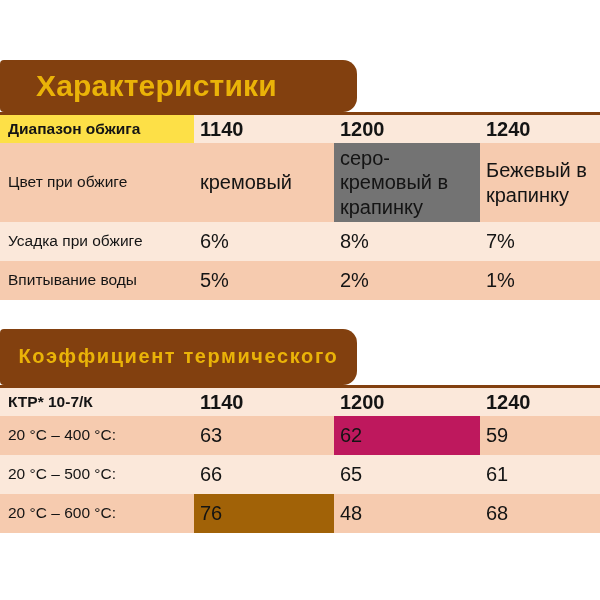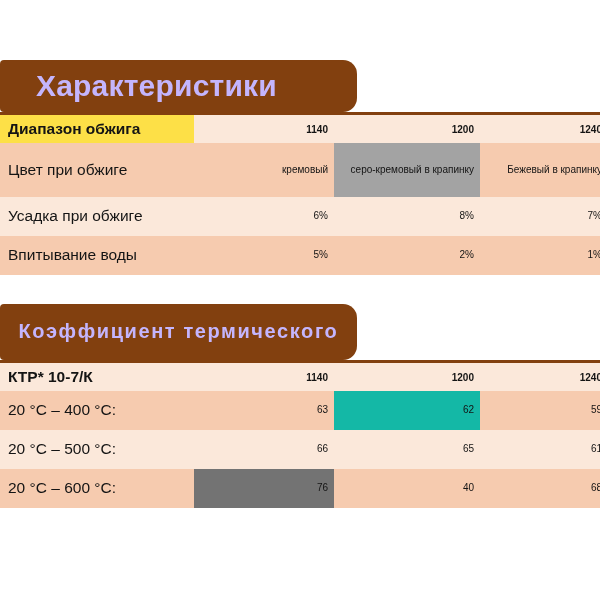--- a/index.html
+++ b/index.html
@@ -19,21 +19,21 @@
   .page {
     position: relative;
     width: 600px;
     height: 600px;
     background: #ffffff;
   }
 
   
   .section-title {
     background: #82400F;
-    color: #c4b5fd;
+    color: #eab308;
     font-weight: bold;
     display: flex;
     align-items: center;
     box-sizing: border-box;
   }
   .section-title.one-line {
     border-radius: 4px 14px 14px 4px;
     padding: 0 18px 0 36px;
     font-size: 30px;
     letter-spacing: 0.2px;
@@ -65,22 +65,22 @@
     margin: 0;
     vertical-align: middle;
   }
   .data-table .c-label {
     width: 186px;
     text-align: left;
     padding-left: 8px;
     font-size: 15.5px;
   }
   .data-table .c-val {
-    text-align: right;
-    font-size: 10px;
+    text-align: left;
+    font-size: 20px;
     margin-top: 12px;
   }
   .data-table .c1 { width: 140px; }
   .data-table .c2 { width: 146px; }
   .data-table .c3 { width: 128px; }
 
   tr.row-light td { background: #FBE8DA; }
   tr.row-dark  td { background: #F6CBAF; }
 
   tr.head-row td {
@@ -136,21 +136,21 @@
         </td>
       </tr>
 
       <tr class="row-dark body-row tall">
         <td class="c-label" style="background: rgb(246, 203, 175);">
           <span class="cell-wrap">Цвет при обжиге</span>
         </td>
         <td class="c-val c1" style="background: rgb(246, 203, 175);">
           <span class="cell-wrap">кремовый</span>
         </td>
-        <td class="c-val c2" style="background: #a3a3a3;">
+        <td class="c-val c2" style="background: #737373;">
           <span class="cell-wrap">серо-кремовый в крапинку</span>
         </td>
         <td class="c-val c3" style="background: rgb(246, 203, 175);">
           <span class="cell-wrap">Бежевый в крапинку</span>
         </td>
       </tr>
 
       <tr class="row-light body-row">
         <td class="c-label" style="background: rgb(251, 232, 218);">
           <span class="cell-wrap">Усадка при обжиге</span>
@@ -206,21 +206,21 @@
         </td>
       </tr>
 
       <tr class="row-dark body-row">
         <td class="c-label" style="background: rgb(246, 203, 175);">
           <span class="cell-wrap">20 °C – 400 °C:</span>
         </td>
         <td class="c-val c1" style="background: rgb(246, 203, 175);">
           <span class="cell-wrap">63</span>
         </td>
-        <td class="c-val c2" style="background: #14b8a6;">
+        <td class="c-val c2" style="background: #be185d;">
           <span class="cell-wrap">62</span>
         </td>
         <td class="c-val c3" style="background: rgb(246, 203, 175);">
           <span class="cell-wrap">59</span>
         </td>
       </tr>
 
       <tr class="row-light body-row">
         <td class="c-label" style="background: rgb(251, 232, 218); margin-left: 31px;">
           <span class="cell-wrap">20 °C – 500 °C:</span>
@@ -233,25 +233,25 @@
         </td>
         <td class="c-val c3" style="background: rgb(251, 232, 218);">
           <span class="cell-wrap">61</span>
         </td>
       </tr>
 
       <tr class="row-dark body-row">
         <td class="c-label" style="background: rgb(246, 203, 175);">
           <span class="cell-wrap">20 °C – 600 °C:</span>
         </td>
-        <td class="c-val c1" style="background: #737373;">
+        <td class="c-val c1" style="background: #a16207;">
           <span class="cell-wrap">76</span>
         </td>
         <td class="c-val c2" style="background: rgb(246, 203, 175);">
-          <span class="cell-wrap">40</span>
+          <span class="cell-wrap">48</span>
         </td>
         <td class="c-val c3" style="background: rgb(246, 203, 175);">
           <span class="cell-wrap">68</span>
         </td>
       </tr>
     </tbody>
   </table>
 
   <div class="bot-gap"></div>
 </div>

